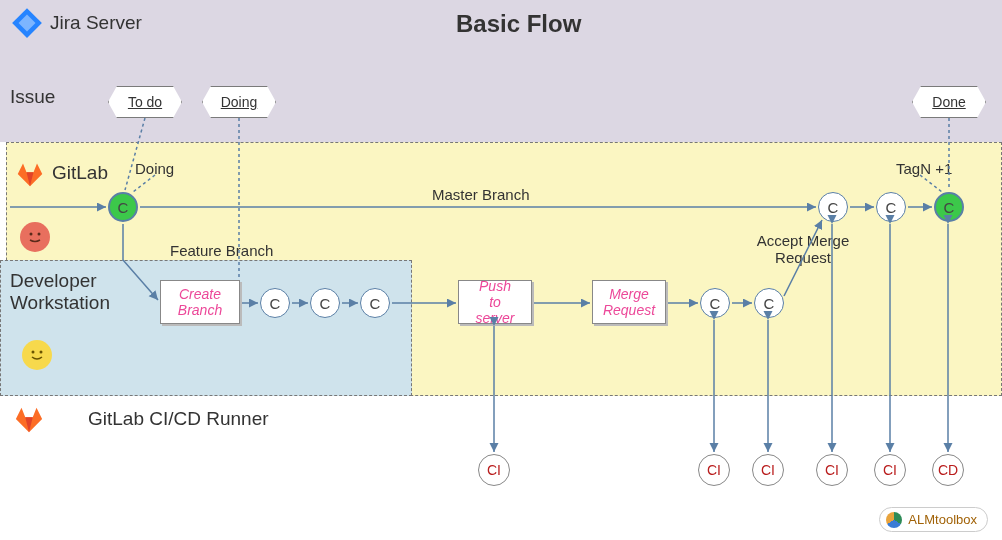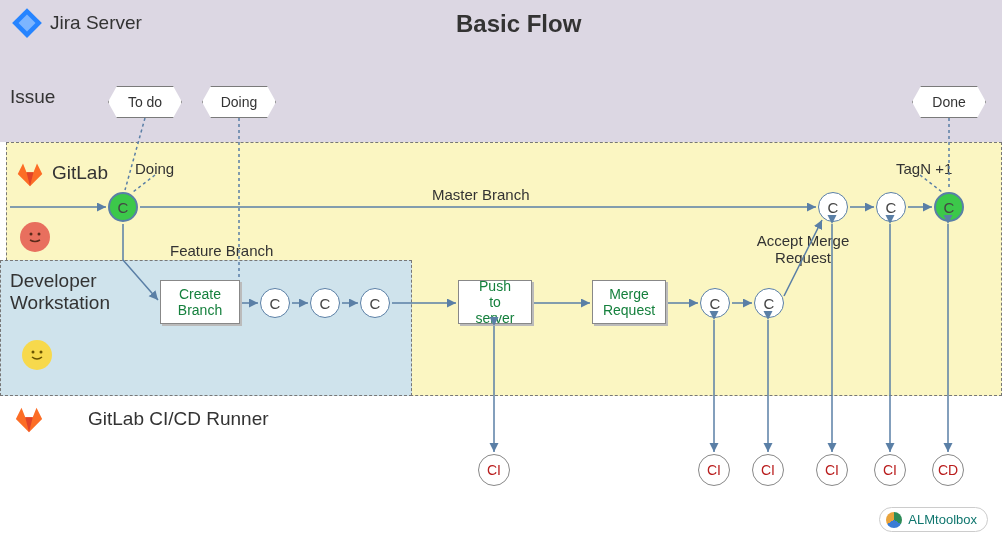--- a/index.html
+++ b/index.html
@@ -11,51 +11,52 @@
   .runner-region { left: 0; top: 396px; width: 1002px; height: 144px; }
 
   .label { position: absolute; font-size: 19px; color: #333; font-weight: 400; }
   .title { position: absolute; font-size: 24px; color: #333; font-weight: 700; margin-left: 16px; }
   .small-label { position: absolute; font-size: 15px; color: #333; }
 
   .hex-tag {
     position: absolute; width: 74px; height: 32px; background: #fff; border: 1px solid #7a7a7a;
     display: flex; align-items: center; justify-content: center; font-size: 14px; color: #333;
     clip-path: polygon(12% 0, 88% 0, 100% 50%, 88% 100%, 12% 100%, 0 50%);
+    text-decoration: underline;
   }
 
   .commit-node {
     position: absolute; width: 30px; height: 30px; border-radius: 50%;
     border: 1.5px solid #5a7fa6; background: #fff; display: flex; align-items: center; justify-content: center;
     font-size: 15px; color: #444;
   }
   .commit-green { background: #3cc84a; border: 2px solid #5a7fa6; }
 
   .box {
     position: absolute; background: #fff; border: 1.5px solid #888; box-shadow: 2px 2px 0 #bbb;
     display: flex; align-items: center; justify-content: center; text-align: center;
-    font-size: 14px; color: #15803d; padding: 14px;
+    font-size: 14px; color: #ec4899; padding: 14px; font-style: italic;
   }
 
   .ci-node {
     position: absolute; width: 32px; height: 32px; border-radius: 50%;
     border: 1.5px solid #888; background: #fff; display: flex; align-items: center; justify-content: center;
     font-size: 14px; color: #b91c1c;
   }
 
   .smiley { position: absolute; width: 30px; height: 30px; border-radius: 50%; display:flex; align-items:center; justify-content:center; }
   .smiley-red { background: #e86f5e; }
   .smiley-yellow { background: #f7d94c; }
   .smiley svg { width: 20px; height: 20px; }
 
   .jira-icon { position: absolute; left: 10px; top: 6px; }
   .gitlab-icon { position: absolute; }
 
   .almtoolbox {
-    position: absolute; right: 14px; bottom: 8px; font-size: 13px; color: #0f766e;
+    position: absolute; right: 14px; bottom: 8px; font-size: 13px; color: #a16207;
     border: 1px solid #ccc; border-radius: 14px; padding: 4px 10px 4px 28px; background: #fff;
     display: flex; align-items: flex-start;
   }
   .almtoolbox::before {
     content: ""; position: absolute; left: 6px; top: 4px; width: 16px; height: 16px; border-radius: 50%;
     background: conic-gradient(#2e8b57 0 120deg, #3a7bd5 120deg 240deg, #e8a33d 240deg 360deg);
   }
 
   svg.lines { position: absolute; left: 0; top: 0; width: 1002px; height: 540px; pointer-events: none; }
 </style>

